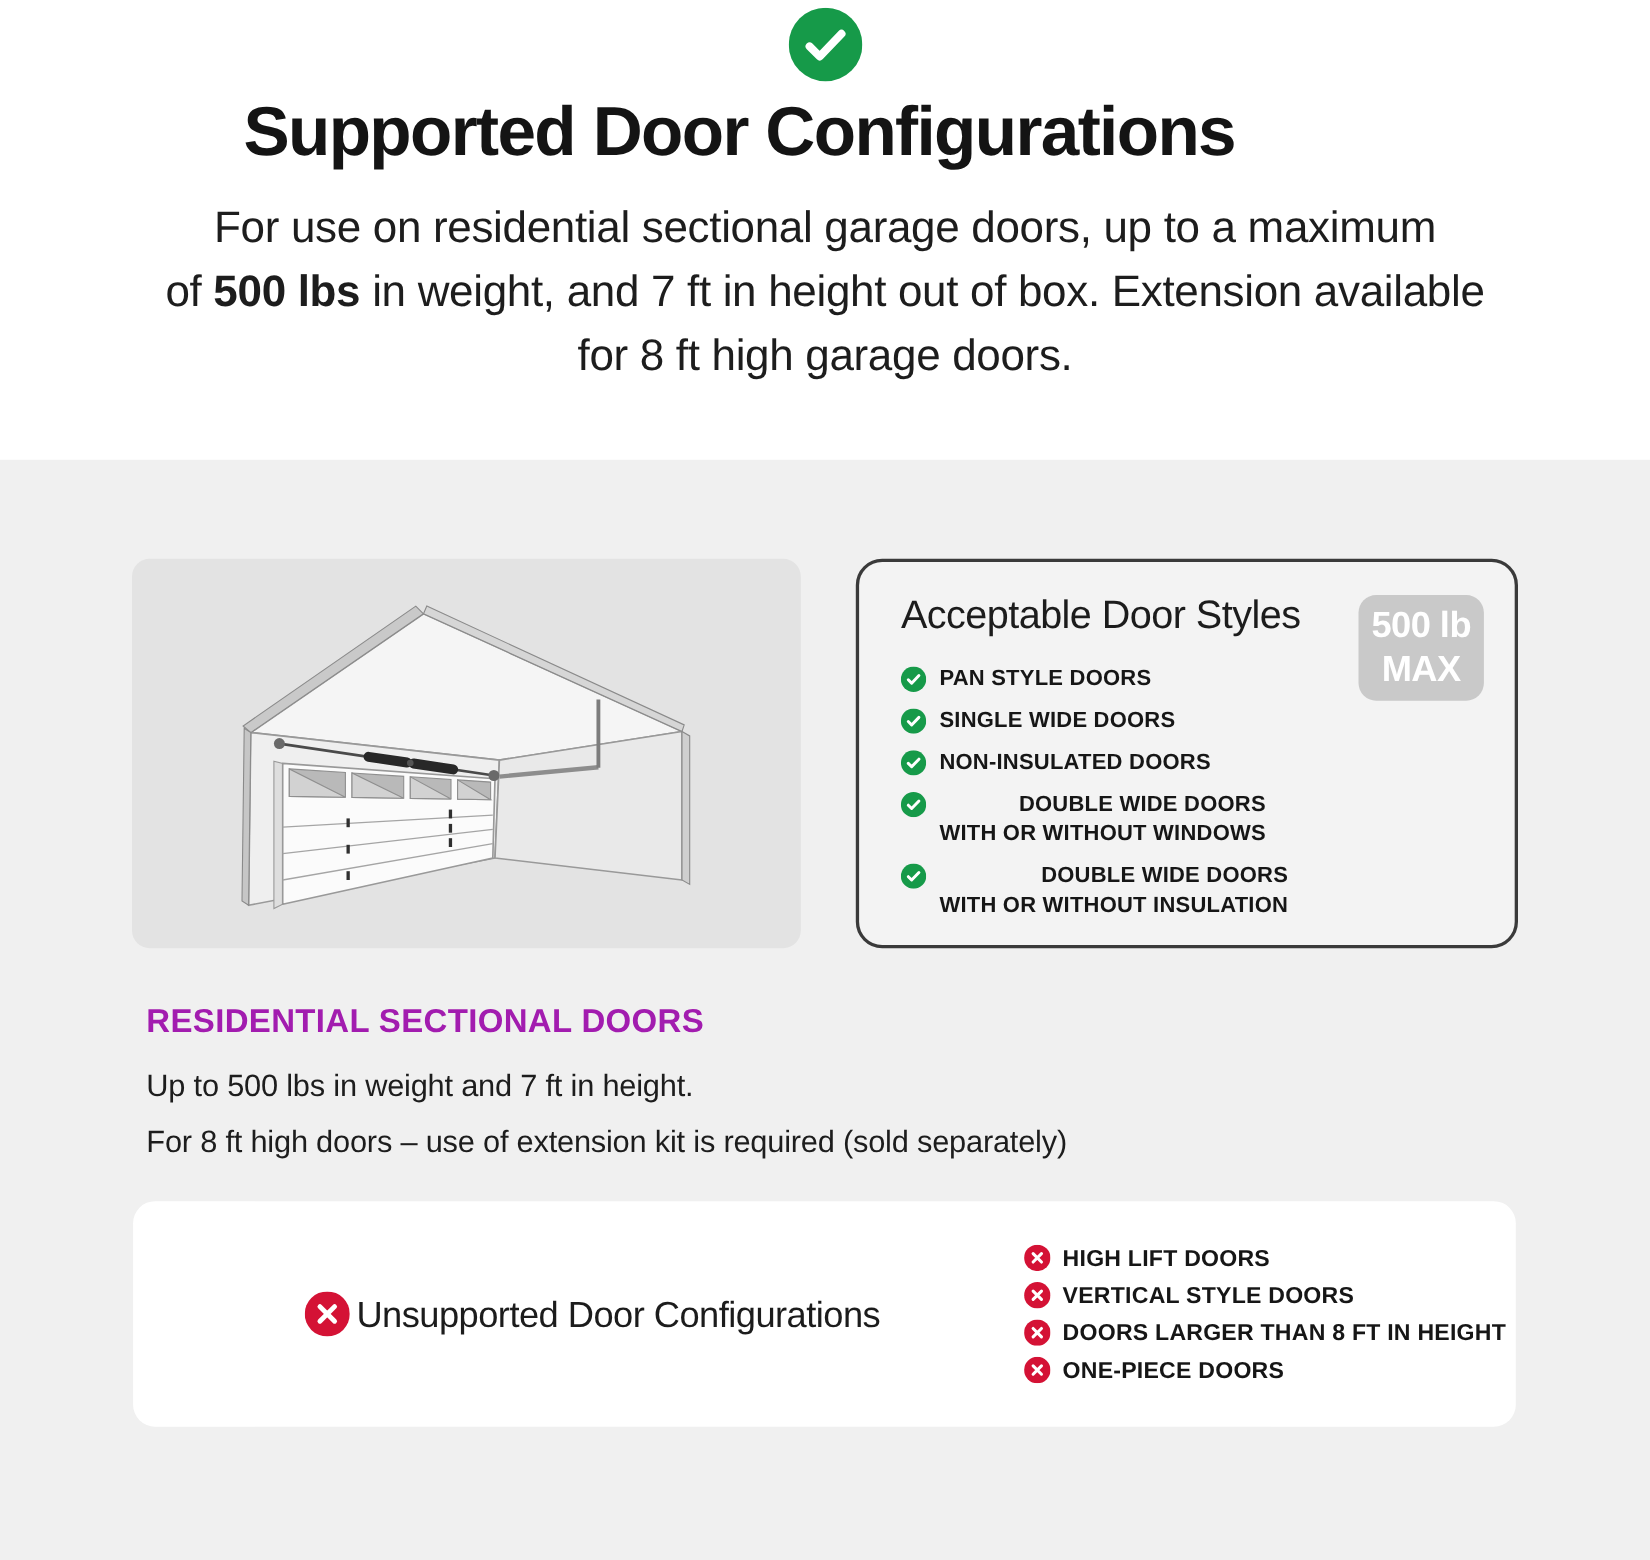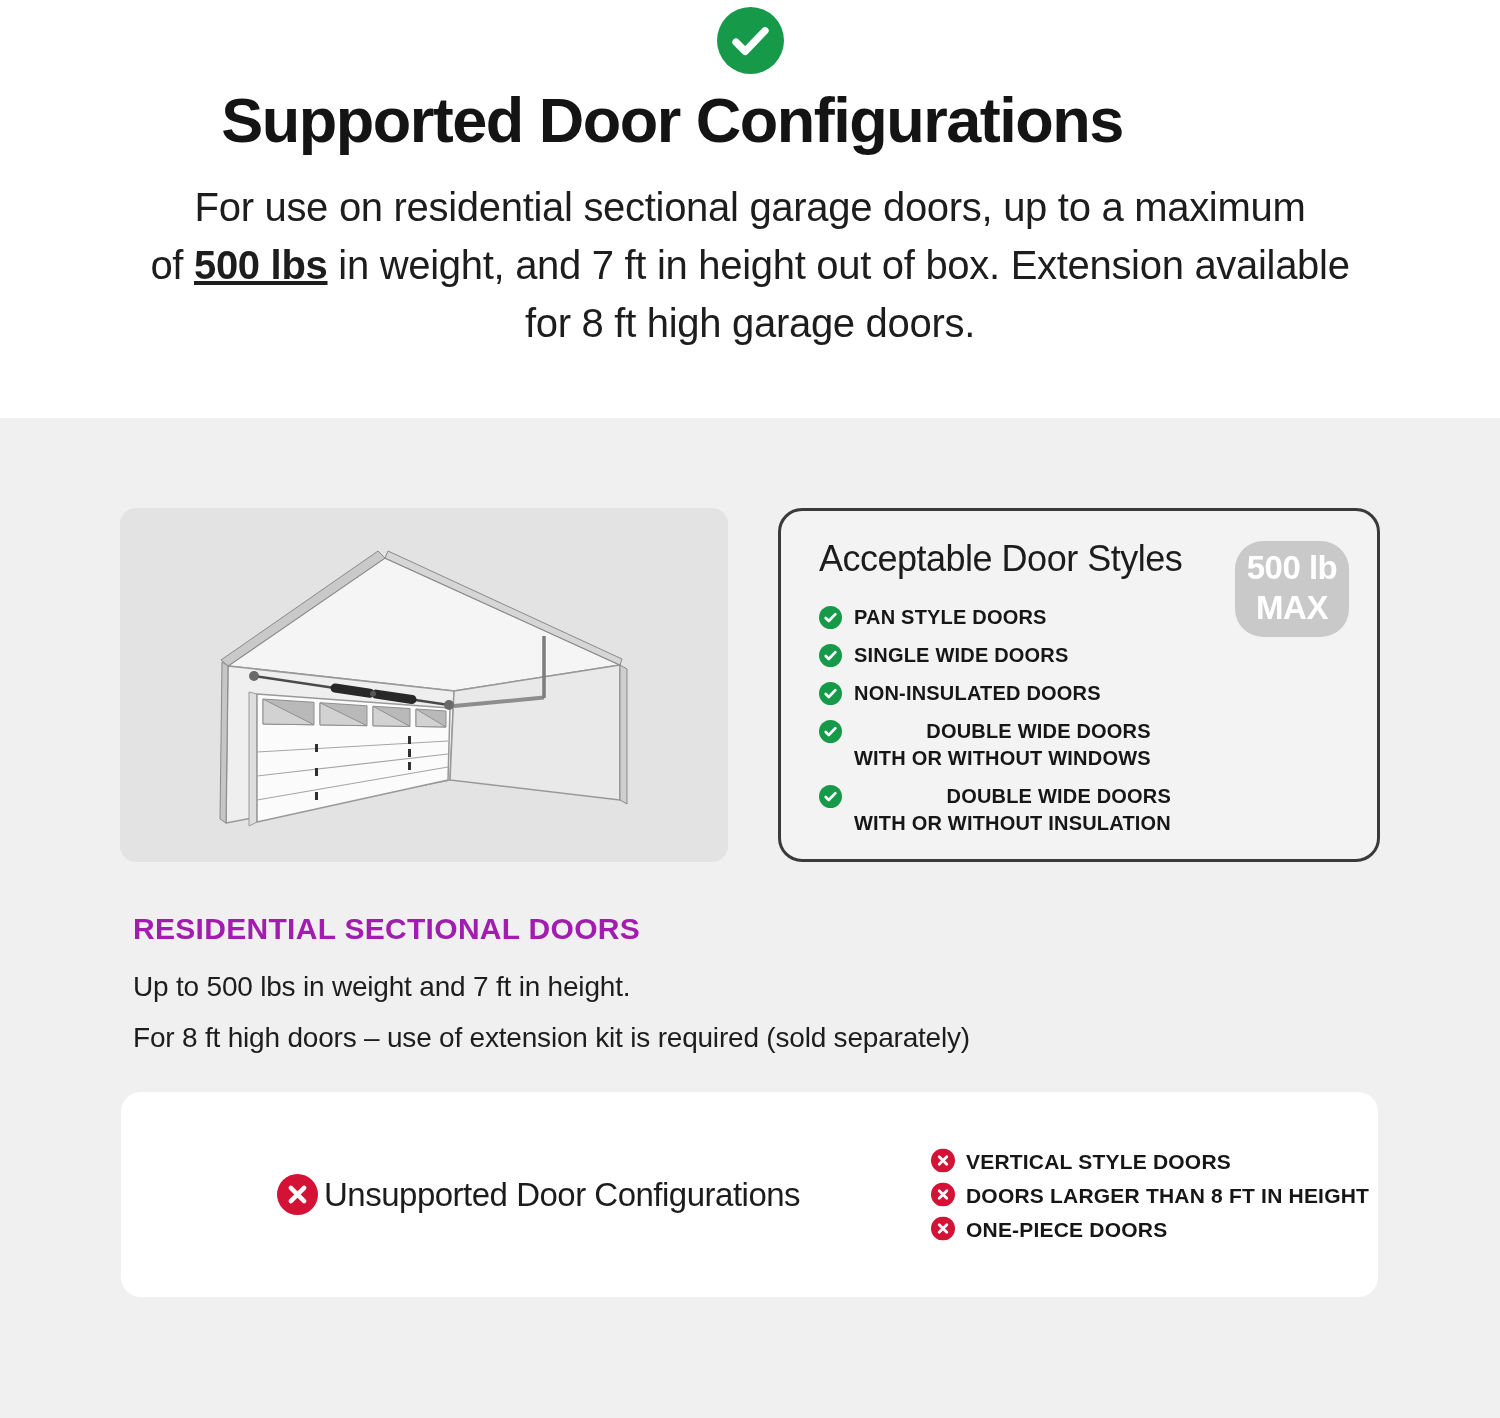--- a/index.html
+++ b/index.html
@@ -13,39 +13,39 @@
   .hdr-check{position:absolute;left:717px;top:7px;width:67px;height:67px;}
   .page-title{
     position:absolute;left:0;top:84px;width:1344px;margin:0;text-align:center;
     font-size:63px;font-weight:700;letter-spacing:-1.5px;color:#141414;
   }
   .page-desc{
     position:absolute;left:50%;top:178px;transform:translateX(-50%);
     width:1320px;margin:0;text-align:center;font-size:40px;line-height:58px;
     color:#1d1d1d;font-weight:400;letter-spacing:-0.3px;
   }
-  .page-desc b{font-weight:700;text-decoration:underline;}
+  .page-desc b{font-weight:700;}
 
   
   .illus-card{
     position:absolute;left:120px;top:508px;width:608px;height:354px;
     background:#e3e3e3;border-radius:16px;overflow:hidden;
   }
   .illus-card svg{display:block;width:608px;height:354px;}
 
   
   .accept-panel{
     position:absolute;left:778px;top:508px;width:602px;height:354px;box-sizing:border-box;
     background:#f3f3f3;border:3px solid #3a3a3a;border-radius:24px;
     padding:27px 24px 0 38px;
   }
   .accept-title{margin:0;font-size:36px;font-weight:400;color:#1c1c1c;letter-spacing:-0.5px;}
   .max-badge{
     position:absolute;top:30px;right:28px;width:114px;padding:7px 0 9px;
-    background:#c9c9c9;border-radius:28px;text-align:center;
+    background:#c9c9c9;border-radius:16px;text-align:center;
     color:#ffffff;font-weight:700;font-size:33px;line-height:40px;letter-spacing:-0.5px;
   }
   .a-list{list-style:none;margin:24px 0 0;padding:0;max-width:430px;}
   .a-item{display:flex;align-items:flex-start;gap:12px;margin-bottom:11px;}
   .ck{flex:0 0 auto;width:23px;height:23px;margin-top:2px;}
   .ck svg{display:block;width:23px;height:23px;}
   .a-text{font-size:20px;font-weight:700;line-height:27px;color:#161616;letter-spacing:0.2px;text-align:right;}
   .a-text .l2{display:block;}
 
   
@@ -215,20 +215,29 @@
       <span class="unsup-title">Unsupported Door Configurations</span>
     </div>
     <ul class="u-list">
       <li class="u-item">
         <span class="xk">
             <svg viewBox="0 0 24 24">
               <circle cx="12" cy="12" r="12" fill="#d41235"></circle>
               <path d="M8.2 8.2l7.6 7.6M15.8 8.2l-7.6 7.6" stroke="#fff" stroke-width="2.8" stroke-linecap="round"></path>
             </svg>
           </span>
+        <span class="u-text">HIGH LIFT DOORS</span>
+      </li>
+      <li class="u-item">
+        <span class="xk">
+            <svg viewBox="0 0 24 24">
+              <circle cx="12" cy="12" r="12" fill="#d41235"></circle>
+              <path d="M8.2 8.2l7.6 7.6M15.8 8.2l-7.6 7.6" stroke="#fff" stroke-width="2.8" stroke-linecap="round"></path>
+            </svg>
+          </span>
         <span class="u-text">VERTICAL STYLE DOORS</span>
       </li>
       <li class="u-item">
         <span class="xk">
             <svg viewBox="0 0 24 24">
               <circle cx="12" cy="12" r="12" fill="#d41235"></circle>
               <path d="M8.2 8.2l7.6 7.6M15.8 8.2l-7.6 7.6" stroke="#fff" stroke-width="2.8" stroke-linecap="round"></path>
             </svg>
           </span>
         <span class="u-text">DOORS LARGER THAN 8 FT IN HEIGHT</span>

